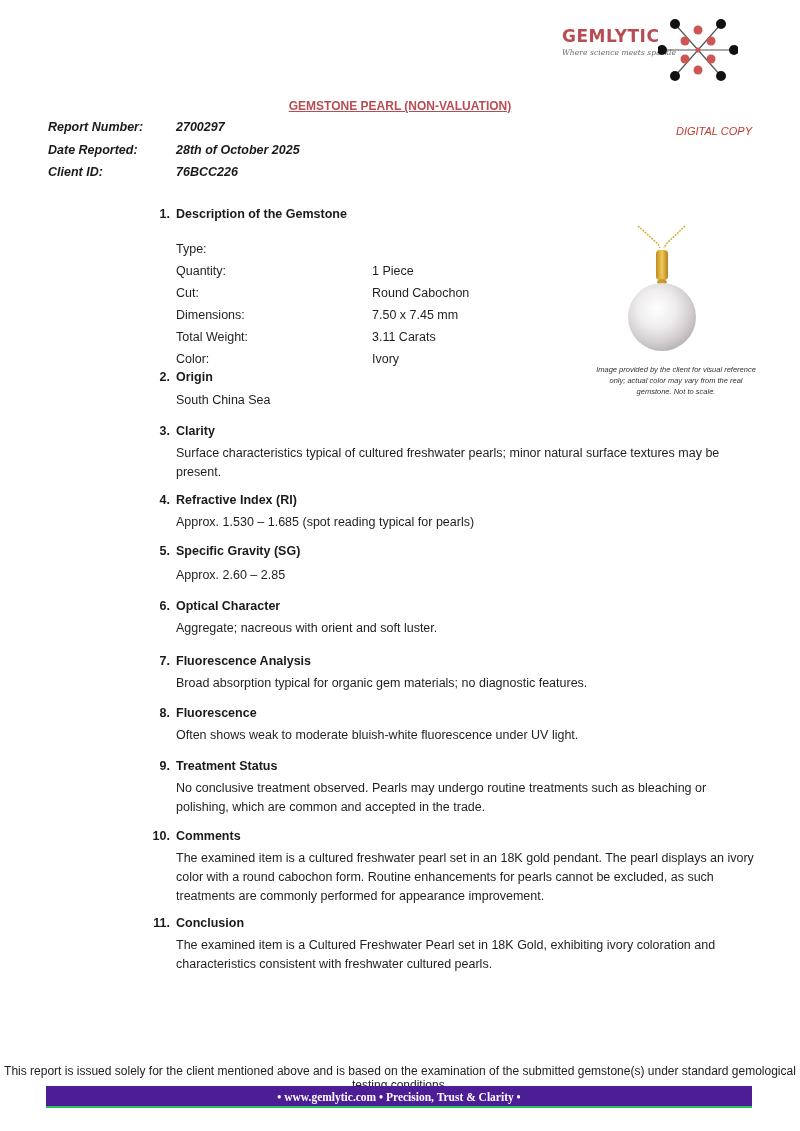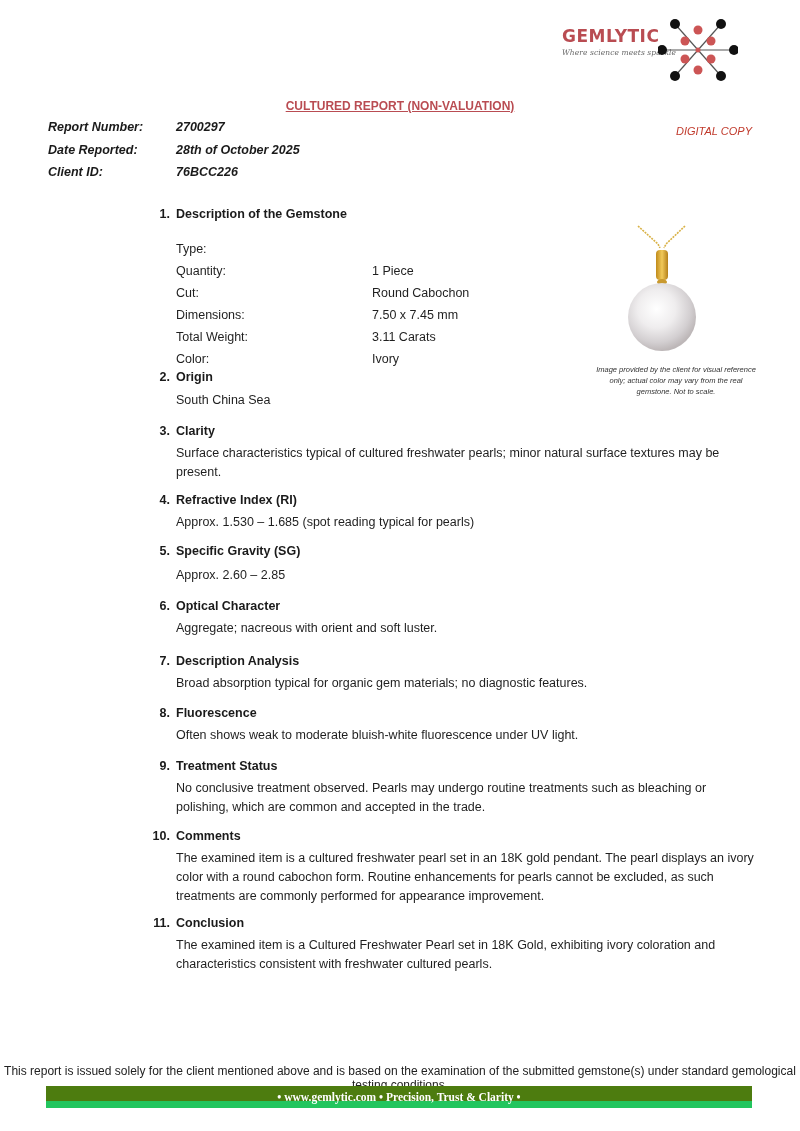--- a/index.html
+++ b/index.html
@@ -61,23 +61,23 @@
       text-align: center; font-style: italic; font-size: 7.5px; line-height: 11px; color: #333;
     }
 
     
     .footer-note {
       position: absolute; left: 0; width: 800px; top: 1064px;
       text-align: center; font-size: 12px; color: #222;
     }
     .footer-band {
       position: absolute; left: 46px; top: 1086px; width: 706px; height: 22px;
-      background: #4d7c0f; color: #fff; text-align: center;
+      background: #4c1d95; color: #fff; text-align: center;
       font-family: "Liberation Serif", "DejaVu Serif", serif; font-weight: bold; font-size: 11.5px;
-      line-height: 22px; border-bottom: 7px solid #22c55e;
+      line-height: 22px; border-bottom: 2px solid #22c55e;
     }
   </style>
 </head>
 <body>
 
 <div class="logo">
   <div class="logo-text">GEMLYTIC</div>
   <div class="logo-tagline">Where science meets sparkle</div>
   <svg class="logo-mark" viewBox="0 0 80 72">
     <g stroke="#555" stroke-width="1.2">
@@ -98,21 +98,21 @@
       <circle cx="40" cy="56" r="4.5"></circle>
       <circle cx="27" cy="27" r="4.5"></circle>
       <circle cx="53" cy="27" r="4.5"></circle>
       <circle cx="27" cy="45" r="4.5"></circle>
       <circle cx="53" cy="45" r="4.5"></circle>
       <circle cx="40" cy="36" r="2.5"></circle>
     </g>
   </svg>
 </div>
 
-<div class="title">CULTURED REPORT (NON-VALUATION)</div>
+<div class="title">GEMSTONE PEARL (NON-VALUATION)</div>
 <div class="digital-copy">DIGITAL COPY</div>
 
 <div class="meta">
   <div class="meta-row">
     <span class="meta-label">Report Number:</span>
     <span class="meta-value">2700297</span>
   </div>
   <div class="meta-row">
     <span class="meta-label">Date Reported:</span>
     <span class="meta-value">28th of October 2025</span>
@@ -193,21 +193,21 @@
     <div class="sec-head">
       <span class="sec-num">6.</span>
       <span class="sec-title">Optical Character</span>
     </div>
     <div class="sec-body" style="">Aggregate; nacreous with orient and soft luster.</div>
   </div>
 
   <div class="section" style="top:447px;">
     <div class="sec-head">
       <span class="sec-num">7.</span>
-      <span class="sec-title">Description Analysis</span>
+      <span class="sec-title">Fluorescence Analysis</span>
     </div>
     <div class="sec-body">Broad absorption typical for organic gem materials; no diagnostic features.</div>
   </div>
 
   <div class="section" style="top:499px;">
     <div class="sec-head">
       <span class="sec-num">8.</span>
       <span class="sec-title">Fluorescence</span>
     </div>
     <div class="sec-body">Often shows weak to moderate bluish-white fluorescence under UV light.</div>

